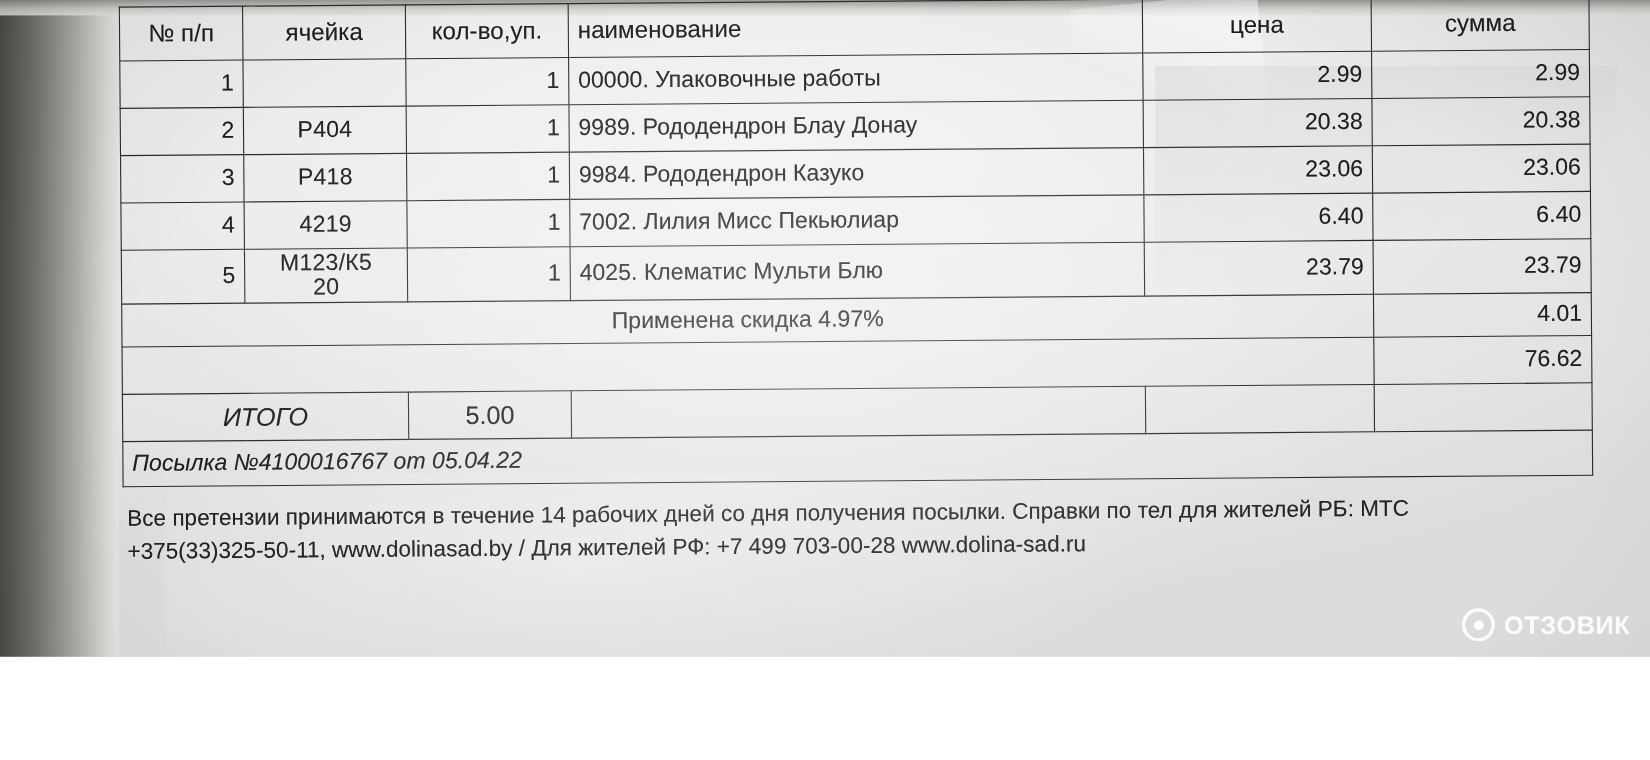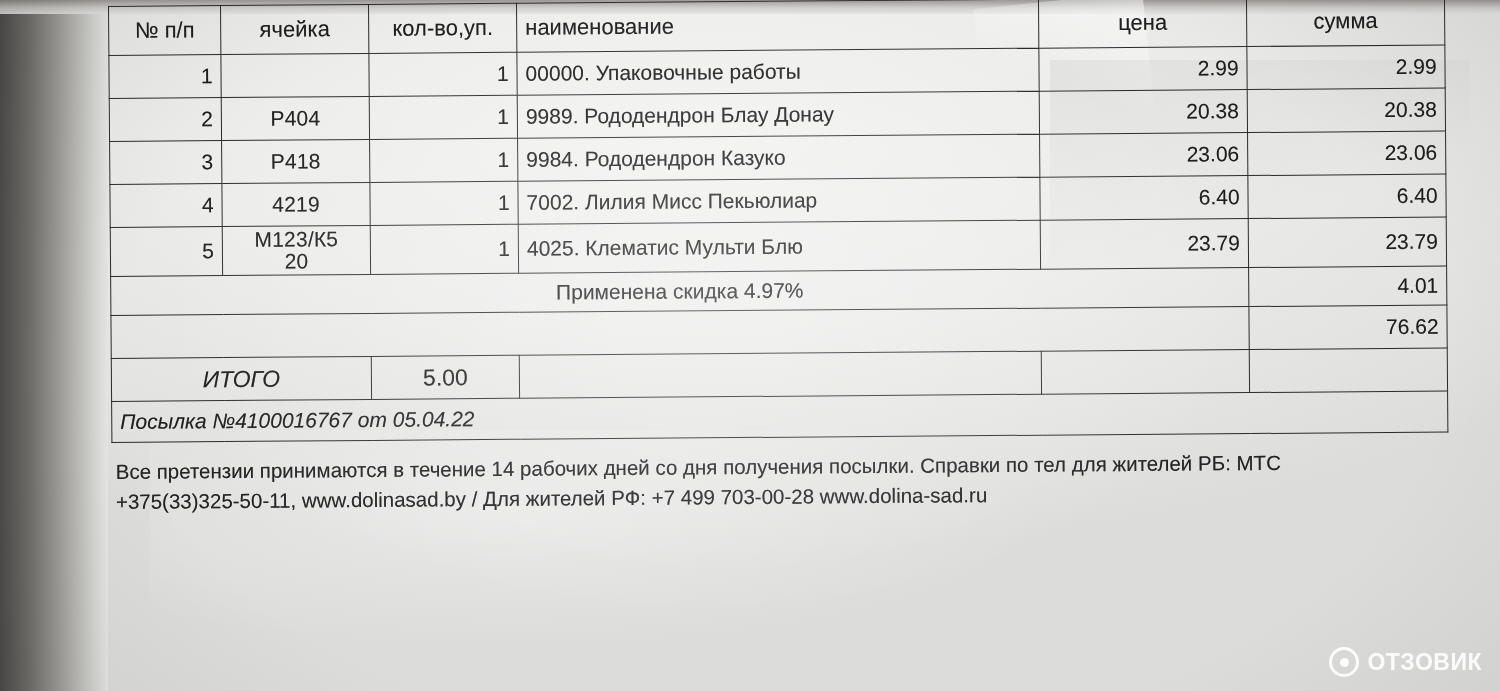--- a/index.html
+++ b/index.html
@@ -11,21 +11,21 @@
     width: 1500px;
     height: 691px;
     overflow: hidden;
     font-family: "Liberation Sans", sans-serif;
   }
 
   
   .photo {
     position: relative;
     width: 1500px;
-    height: 691px;
+    height: 597px;
     background:
       radial-gradient(ellipse 1100px 420px at 680px 140px, #f2f2f1 0%, #ececeb 45%, #e4e4e3 75%, #dcdcdb 100%),
       linear-gradient(180deg, #e9e9e8 0%, #efefee 30%, #eaeae9 60%, #e2e2e1 100%);
     overflow: hidden;
   }
   
   .edge-left {
     position: absolute;
     left: 0; top: 0;
     width: 108px; height: 691px;

